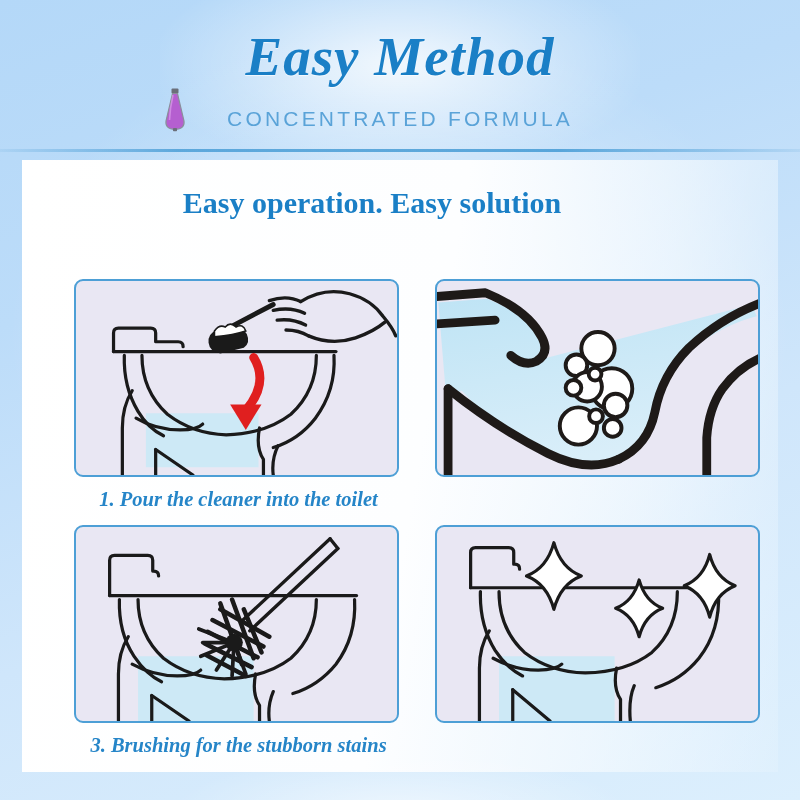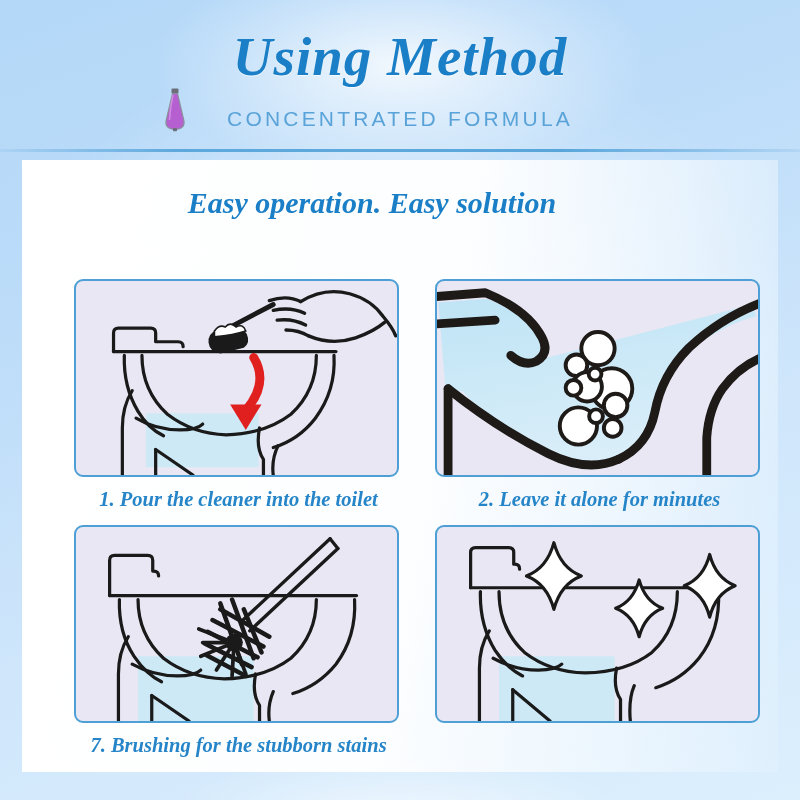--- a/index.html
+++ b/index.html
@@ -78,21 +78,20 @@
     height: 612px;
     background: linear-gradient(100deg, #ffffff 0%, #fdfeff 52%, rgba(250,253,255,0.62) 78%, rgba(240,248,255,0.20) 100%);
   }
 
   .section-title {
     position: absolute;
     left: 0; top: 26px;
     width: 700px;
     text-align: center;
     font-family: "Liberation Serif", "DejaVu Serif", serif;
-    font-style: italic;
     font-weight: bold;
     font-size: 30px;
     color: #1a7fc6;
   }
 
   
   .steps {
     position: absolute;
     left: 52px; top: 88px;
     width: 690px;
@@ -137,21 +136,21 @@
   }
 </style>
 </head>
 <body>
 
 <div id="page">
 
   <div class="header">
     <div class="header-glow"></div>
 
-    <div class="main-title">Using Method</div>
+    <div class="main-title">Easy Method</div>
 
     <svg class="bottle" viewBox="0 0 24 44">
       <rect x="8.5" y="0.5" width="7" height="5" rx="1" fill="#6b6f7a"></rect>
       <path d="M9.5 5.5 L14.5 5.5 L21 33 Q22 41 12 41.5 Q2 41 3 33 Z" fill="#b55fd0" stroke="#8a8f9b" stroke-width="1.2"></path>
       <path d="M10 7 Q7 20 6.5 32" stroke="#d89ae8" stroke-width="1.6" fill="none" opacity="0.75"></path>
       <rect x="10" y="40" width="4" height="3.2" rx="0.7" fill="#6b6f7a"></rect>
     </svg>
 
     <div class="sub-title">CONCENTRATED FORMULA</div>
     <div class="divider"></div>
@@ -248,21 +247,20 @@
                 <circle cx="152" cy="108" r="15"></circle>
                 <circle cx="138" cy="109" r="8"></circle>
                 <circle cx="160" cy="95" r="6.5"></circle>
                 <circle cx="181" cy="127" r="12"></circle>
                 <circle cx="143" cy="148" r="19"></circle>
                 <circle cx="161" cy="138" r="7"></circle>
                 <circle cx="178" cy="150" r="9"></circle>
               </g>
             </svg>
           </div>
-          <div class="caption">2. Leave it alone for minutes</div>
         </div>
       </div>
 
       <div class="step-row">
 
         <div class="step">
           <div class="panel">
             <svg viewBox="0 0 325 198">
 
               <path d="M62 132 L62 198 L180 198 L180 132 Z" fill="#cde9f6"></path>
@@ -302,21 +300,21 @@
                   <path d="M160 118 L128 118"></path>
                   <path d="M160 118 L126 132"></path>
                   <path d="M160 118 L142 146"></path>
                   <path d="M160 118 L158 152"></path>
                   <path d="M160 118 L172 150"></path>
                 </g>
                 <circle cx="160" cy="118" r="9" fill="#1a1a1a"></circle>
               </g>
             </svg>
           </div>
-          <div class="caption">7. Brushing for the stubborn stains</div>
+          <div class="caption">3. Brushing for the stubborn stains</div>
         </div>
 
         <div class="step">
           <div class="panel">
             <svg viewBox="0 0 325 198">
 
               <path d="M62 132 L62 198 L180 198 L180 132 Z" fill="#cde9f6"></path>
 
               <g fill="none" stroke="#1a1a1a" stroke-width="3.3" stroke-linejoin="round" stroke-linecap="round">
                 <path d="M33 62 L33 26 Q33 21 38 21 L72 21 Q77 21 77 26 L77 38 L78 38 Q83 38 83 43"></path>

